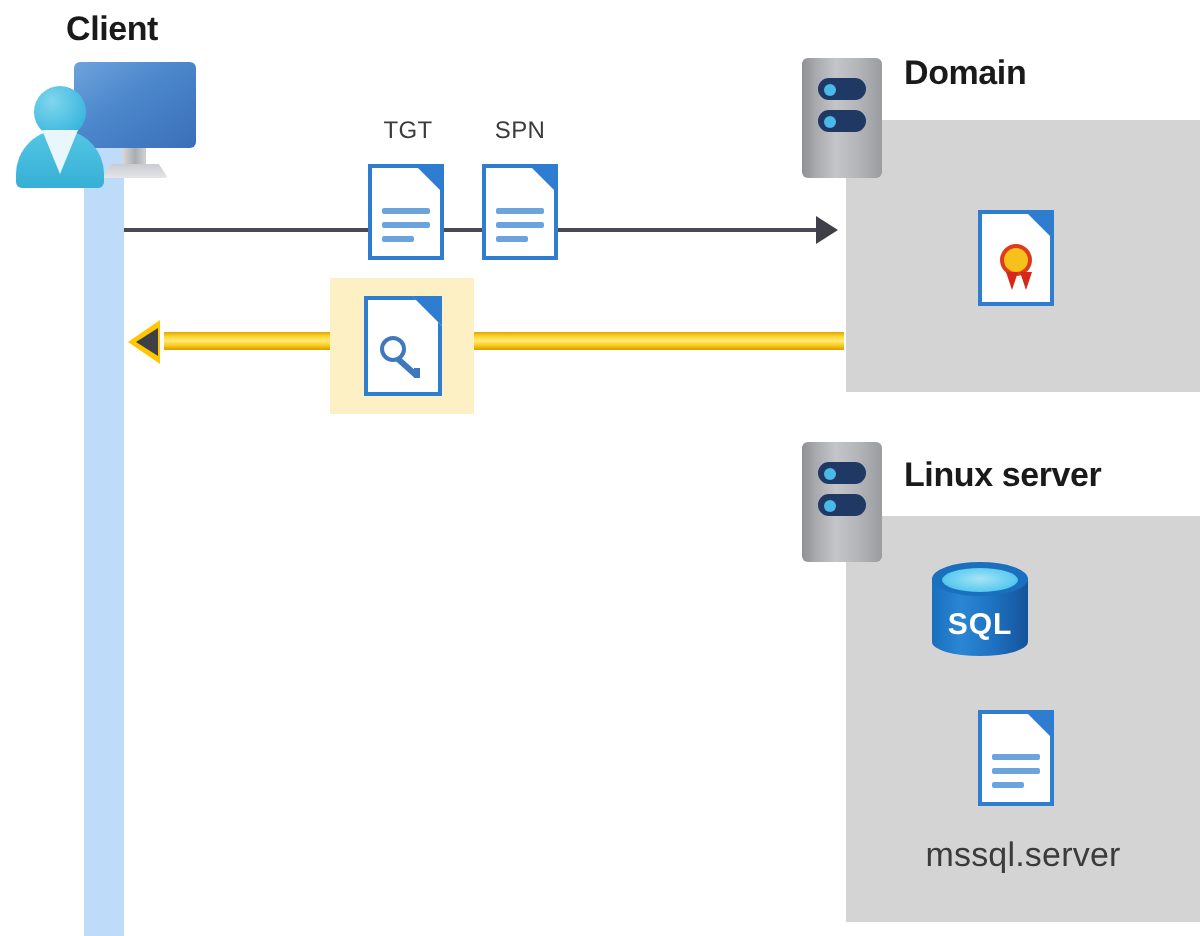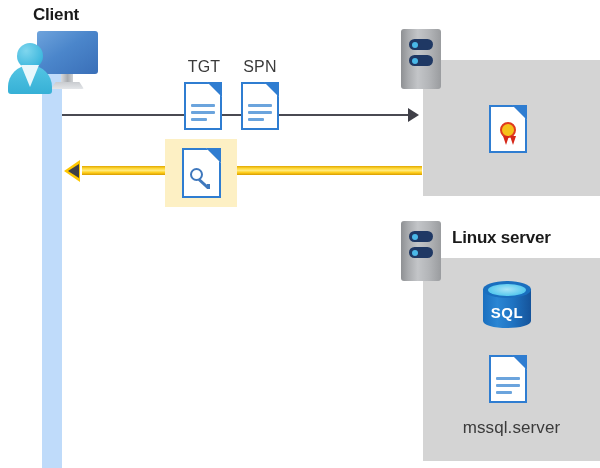--- a/index.html
+++ b/index.html
@@ -23,21 +23,21 @@
   
   .title-bold {
     font-weight: bold;
     font-size: 17px;
     color: #1a1a1a;
     line-height: 21px;
     letter-spacing: -0.2px;
     white-space: pre-line;
   }
   .doc-label {
-    font-size: 16px;
+    font-size: 12px;
     color: #3b3b3b;
     letter-spacing: 0.2px;
   }
   .file-label {
     font-size: 17px;
     color: #3b3b3b;
     letter-spacing: 0.1px;
   }
 
   
@@ -252,20 +252,21 @@
   <div class="abs zone" style="left:423px; top:60px; width:177px; height:136px;"></div>
 
   <div class="abs server-icon" style="left:401px; top:29px; width:40px; height:60px;">
     <div class="server-bay" style="left:8px; top:10px; width:24px; height:11px;"></div>
     <div class="server-led" style="left:11px; top:13px; width:6px; height:6px;"></div>
     <div class="server-bay" style="left:8px; top:26px; width:24px; height:11px;"></div>
     <div class="server-led" style="left:11px; top:29px; width:6px; height:6px;"></div>
   </div>
 
   <div class="abs title-bold" style="left:452px; top:5px; width:145px;">
+    <div>Domain</div>
   </div>
 
   <div class="docicon" style="left:489px; top:105px; width:38px; height:48px;">
     <div class="body" style="clip-path: polygon(0 0, 62% 0, 100% 30%, 100% 100%, 0 100%);"></div>
     <div class="fold" style="border-top:15px solid #2f7dd1; border-left:15px solid transparent;"></div>
     <div class="abs seal-circle" style="left:11px; top:17px; width:16px; height:16px;"></div>
     <div class="ribbon" style="left:14px; top:31px;"></div>
     <div class="ribbon" style="left:21px; top:31px;"></div>
   </div>
 
@@ -273,21 +274,21 @@
 
   <div class="abs server-icon" style="left:401px; top:221px; width:40px; height:60px;">
     <div class="server-bay" style="left:8px; top:10px; width:24px; height:11px;"></div>
     <div class="server-led" style="left:11px; top:13px; width:6px; height:6px;"></div>
     <div class="server-bay" style="left:8px; top:26px; width:24px; height:11px;"></div>
     <div class="server-led" style="left:11px; top:29px; width:6px; height:6px;"></div>
   </div>
 
   <div class="abs title-bold" style="left:452px; top:227px; width:150px;">Linux server</div>
 
-  <div class="abs" style="left:483px; top:281px; width:72px; height:51px;">
+  <div class="abs" style="left:466px; top:281px; width:72px; height:51px;">
     <div class="abs db-body" style="left:0; top:8px; width:48px; height:39px;"></div>
     <div class="abs db-top" style="left:0; top:0; width:48px; height:17px;"></div>
     <div class="abs db-top-inner" style="left:5px; top:3px; width:38px; height:12px;"></div>
     <div class="abs db-text" style="left:0; top:23px; width:48px;">SQL</div>
   </div>
 
   <div class="docicon" style="left:489px; top:355px; width:38px; height:48px;">
     <div class="body" style="clip-path: polygon(0 0, 62% 0, 100% 30%, 100% 100%, 0 100%);"></div>
     <div class="fold" style="border-top:15px solid #2f7dd1; border-left:15px solid transparent;"></div>
     <div class="line" style="left:7px; top:22px; width:24px; height:3px;"></div>

